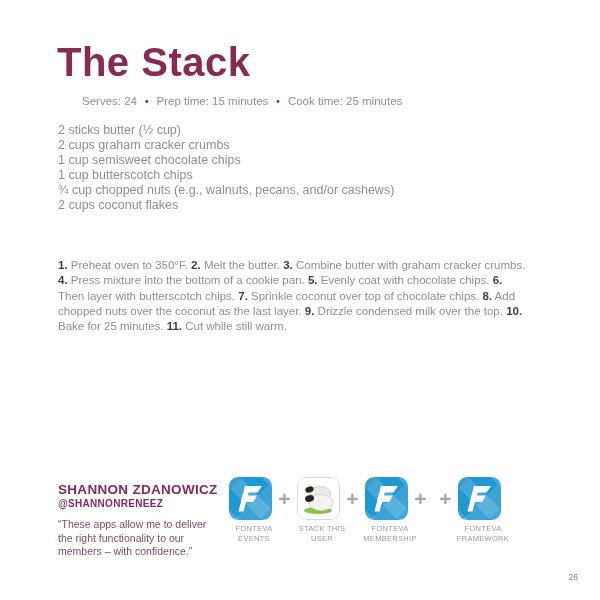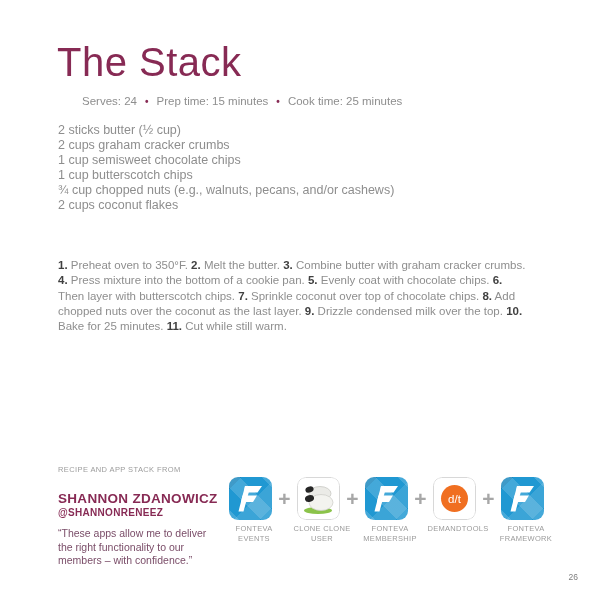--- a/index.html
+++ b/index.html
@@ -11,21 +11,21 @@
     font-family: "Liberation Sans", sans-serif;
     overflow: hidden;
   }
 
   .title {
     position: absolute;
     left: 57px;
     top: 40px;
     margin: 0;
     font-size: 40px;
-    font-weight: 400;
+    font-weight: 700;
     color: #872a54;
     letter-spacing: 0.5px;
   }
 
   .meta {
     position: absolute;
     left: 58px;
     top: 95px;
     font-size: 11.5px;
     color: #8e8e8e;
@@ -165,21 +165,20 @@
       <div>2 cups graham cracker crumbs</div>
       <div>1 cup semisweet chocolate chips</div>
       <div>1 cup butterscotch chips</div>
       <div>¾ cup chopped nuts (e.g., walnuts, pecans, and/or cashews)</div>
       <div>2 cups coconut flakes</div>
     </div>
 
   <p class="instructions" id="instructions"><strong>1.</strong> Preheat oven to 350°F. <strong>2.</strong> Melt the butter. <strong>3.</strong> Combine butter with graham cracker crumbs. <strong>4.</strong> Press mixture into the bottom of a cookie pan. <strong>5.</strong> Evenly coat with chocolate chips. <strong>6.</strong> Then layer with butterscotch chips. <strong>7.</strong> Sprinkle coconut over top of chocolate chips. <strong>8.</strong> Add chopped nuts over the coconut as the last layer. <strong>9.</strong> Drizzle condensed milk over the top. <strong>10.</strong> Bake for 25 minutes. <strong>11.</strong> Cut while still warm.</p>
 
   <div class="contributor">
-    <div class="kicker">RECIPE AND APP STACK FROM</div>
     <div class="contrib-name">SHANNON ZDANOWICZ</div>
     <div class="contrib-handle">@SHANNONRENEEZ</div>
     <div class="quote">“These apps allow me to deliver the right functionality to our members – with confidence.”</div>
   </div>
 
   <div class="apps" id="apps">
       <div class="app">
         <div class="icon fonteva-icon">
           <svg viewBox="0 0 43 43" xmlns="http://www.w3.org/2000/svg">
             <g fill="#ffffff">
@@ -200,53 +199,41 @@
           <svg viewBox="0 0 43 43" xmlns="http://www.w3.org/2000/svg">
             <rect x="0.5" y="0.5" width="42" height="42" rx="8" fill="#ffffff" stroke="#d8d8d8"></rect>
             <ellipse cx="21" cy="33.5" rx="14" ry="3.5" fill="#8bc34a"></ellipse>
             <ellipse cx="23" cy="16.5" rx="11" ry="7" fill="#ebebe7" stroke="#c9c9c4" stroke-width="0.8"></ellipse>
             <ellipse cx="12.5" cy="12.5" rx="4.2" ry="3" fill="#262626" transform="rotate(-20 12.5 12.5)"></ellipse>
             <ellipse cx="24" cy="25.5" rx="12" ry="8" fill="#f3f3ef" stroke="#cfcfca" stroke-width="0.8"></ellipse>
             <ellipse cx="12.5" cy="21.5" rx="4.6" ry="3.3" fill="#262626" transform="rotate(-15 12.5 21.5)"></ellipse>
           </svg>
         </div>
         <div class="label">
-          <div>CLONE CLONE</div>
+          <div>STACK THIS</div>
           <div>USER</div>
         </div>
       </div>
       <div class="plus">+</div>
       <div class="app">
         <div class="icon fonteva-icon">
           <svg viewBox="0 0 43 43" xmlns="http://www.w3.org/2000/svg">
             <g fill="#ffffff">
               <polygon points="16,9 33,9 28.5,15.5 15,15.5"></polygon>
               <polygon points="13.5,18.5 28,18.5 24,25 12,25"></polygon>
               <polygon points="16,9 21.5,9 14.5,34.5 9.5,34.5"></polygon>
             </g>
           </svg>
         </div>
         <div class="label">
           <div>FONTEVA</div>
           <div>MEMBERSHIP</div>
         </div>
       </div>
       <div class="plus">+</div>
-      <div class="app">
-        <div class="icon demandtools-icon">
-          <svg viewBox="0 0 43 43" xmlns="http://www.w3.org/2000/svg">
-            <rect x="0.5" y="0.5" width="42" height="42" rx="8" fill="#ffffff" stroke="#d8d8d8"></rect>
-            <circle cx="21.5" cy="21.5" r="13.5" fill="#f06f21"></circle>
-            <text x="21.5" y="25.5" text-anchor="middle" font-size="11.5" fill="#ffffff" font-family="Liberation Sans, sans-serif">d/t</text>
-          </svg>
-        </div>
-        <div class="label">
-          <div>DEMANDTOOLS</div>
-        </div>
-      </div>
       <div class="plus">+</div>
       <div class="app">
         <div class="icon fonteva-icon">
           <svg viewBox="0 0 43 43" xmlns="http://www.w3.org/2000/svg">
             <g fill="#ffffff">
               <polygon points="16,9 33,9 28.5,15.5 15,15.5"></polygon>
               <polygon points="13.5,18.5 28,18.5 24,25 12,25"></polygon>
               <polygon points="16,9 21.5,9 14.5,34.5 9.5,34.5"></polygon>
             </g>
           </svg>

